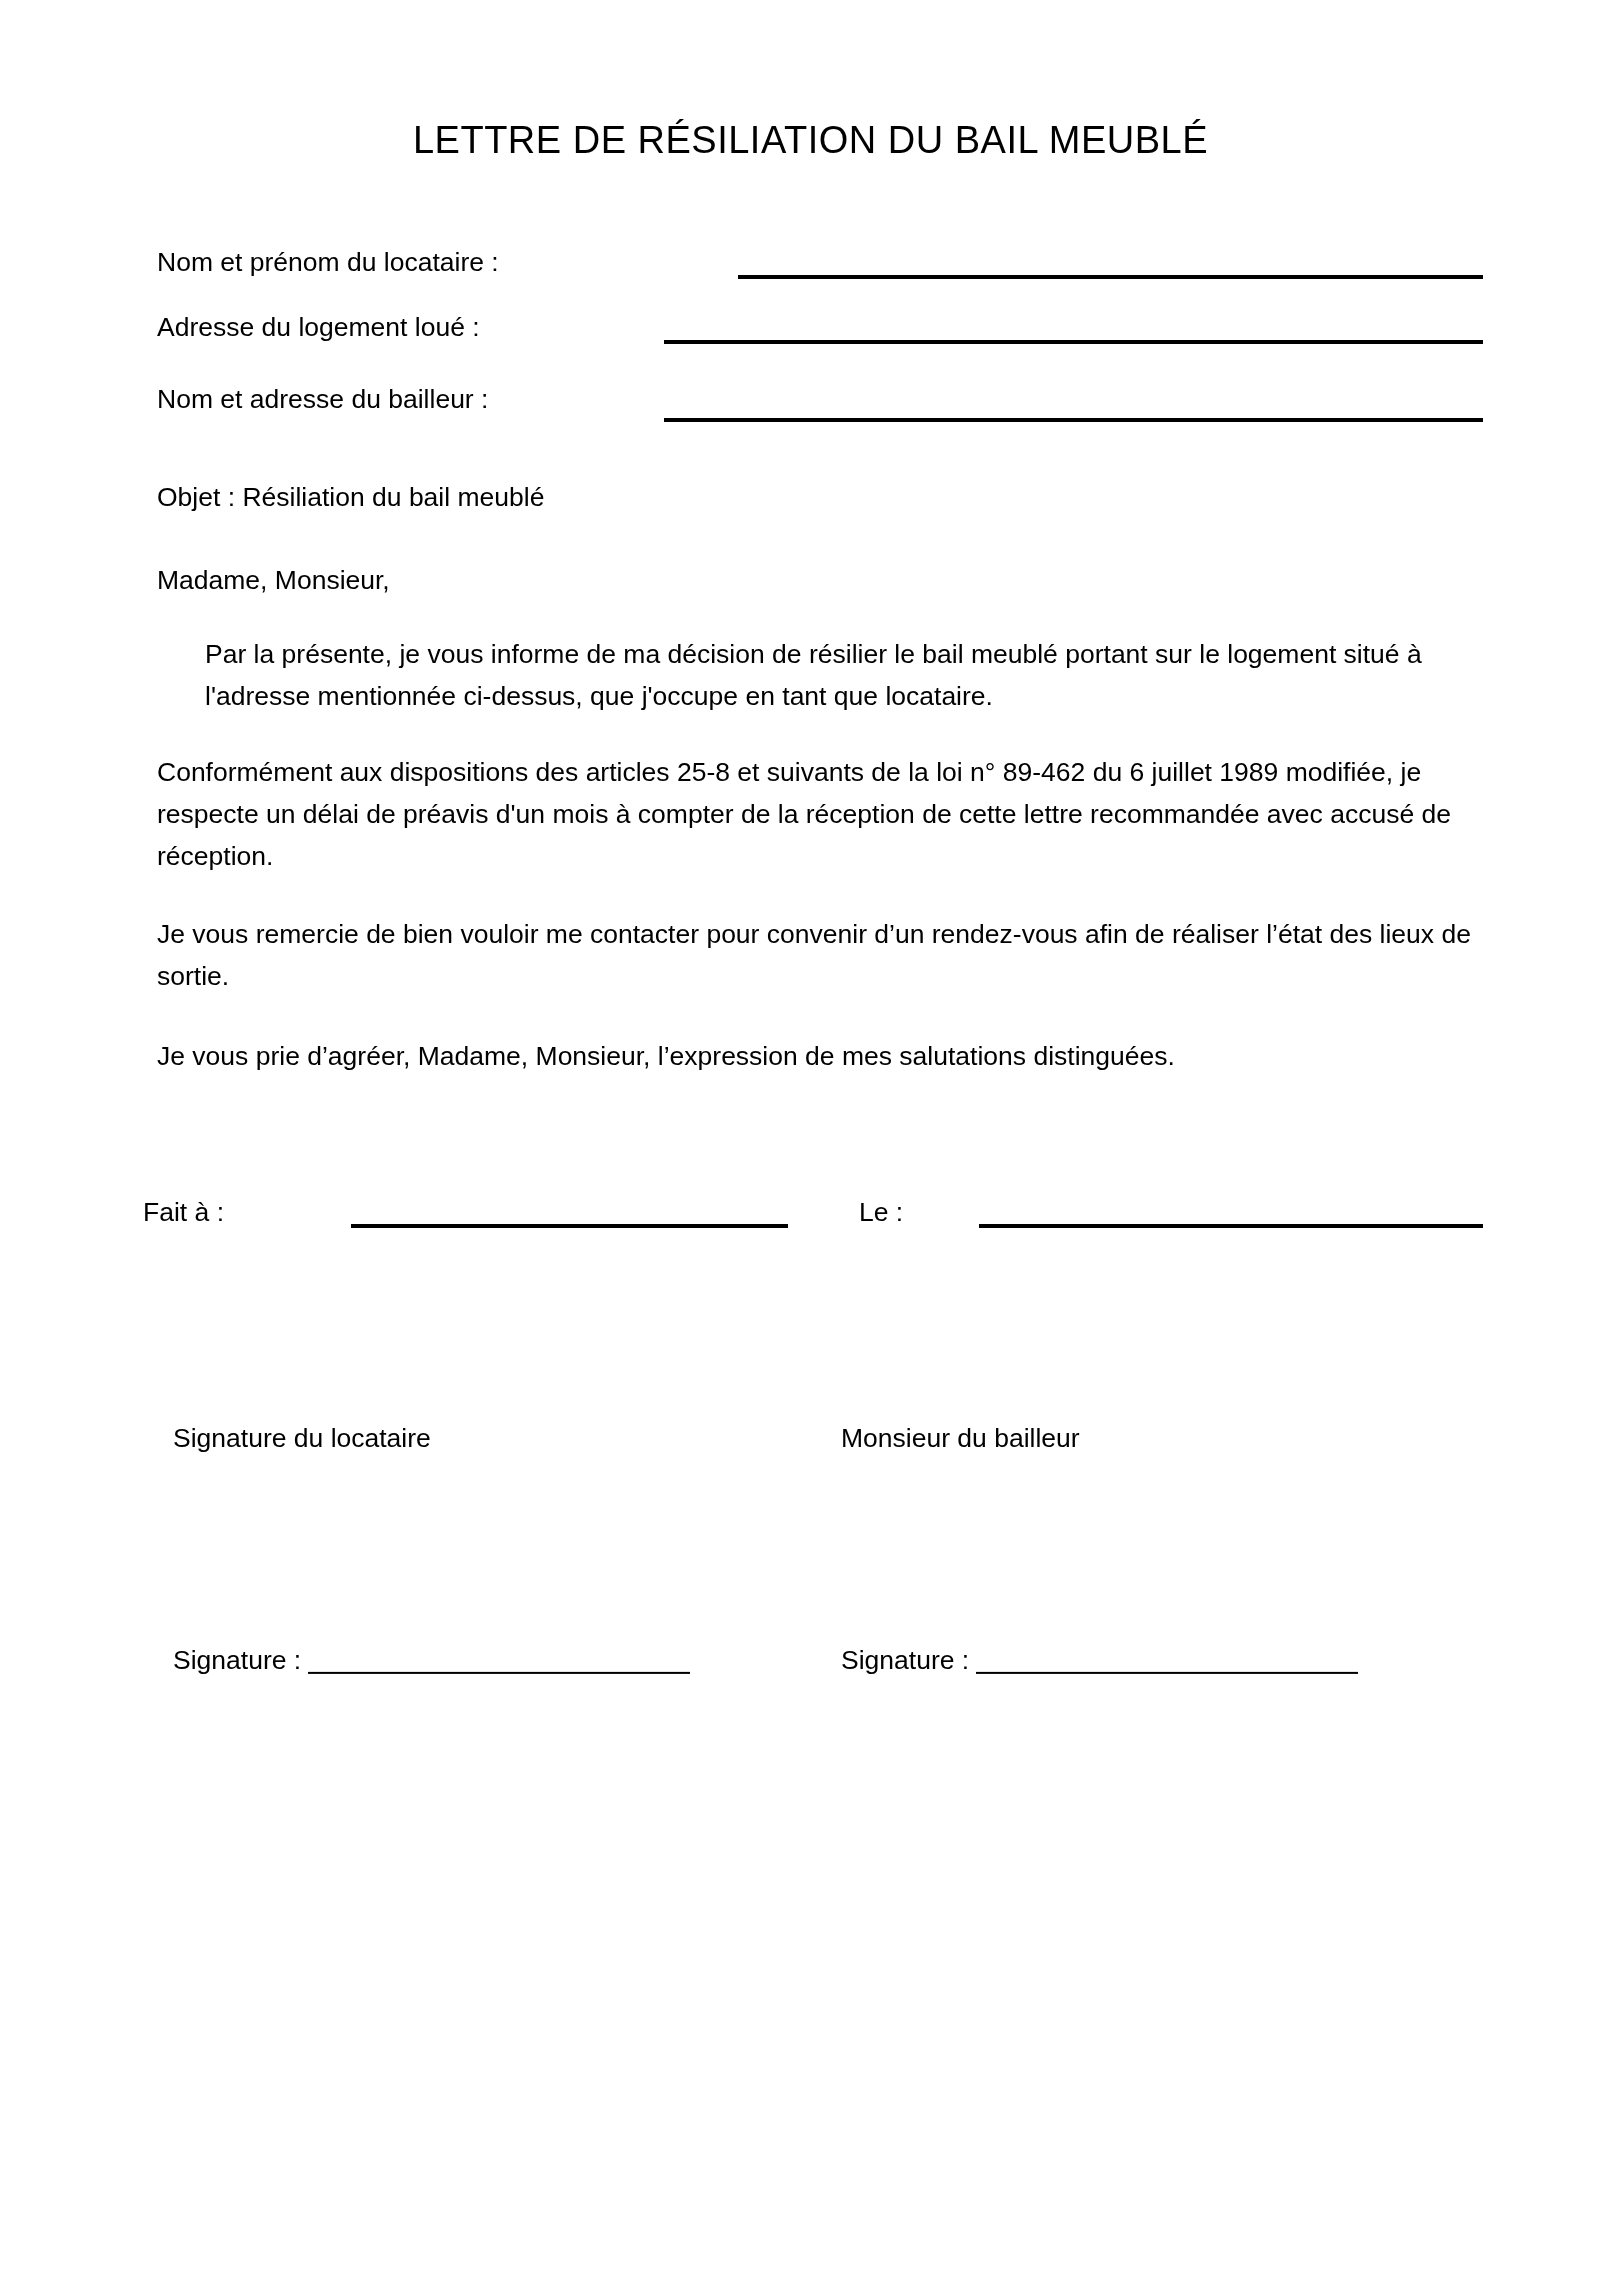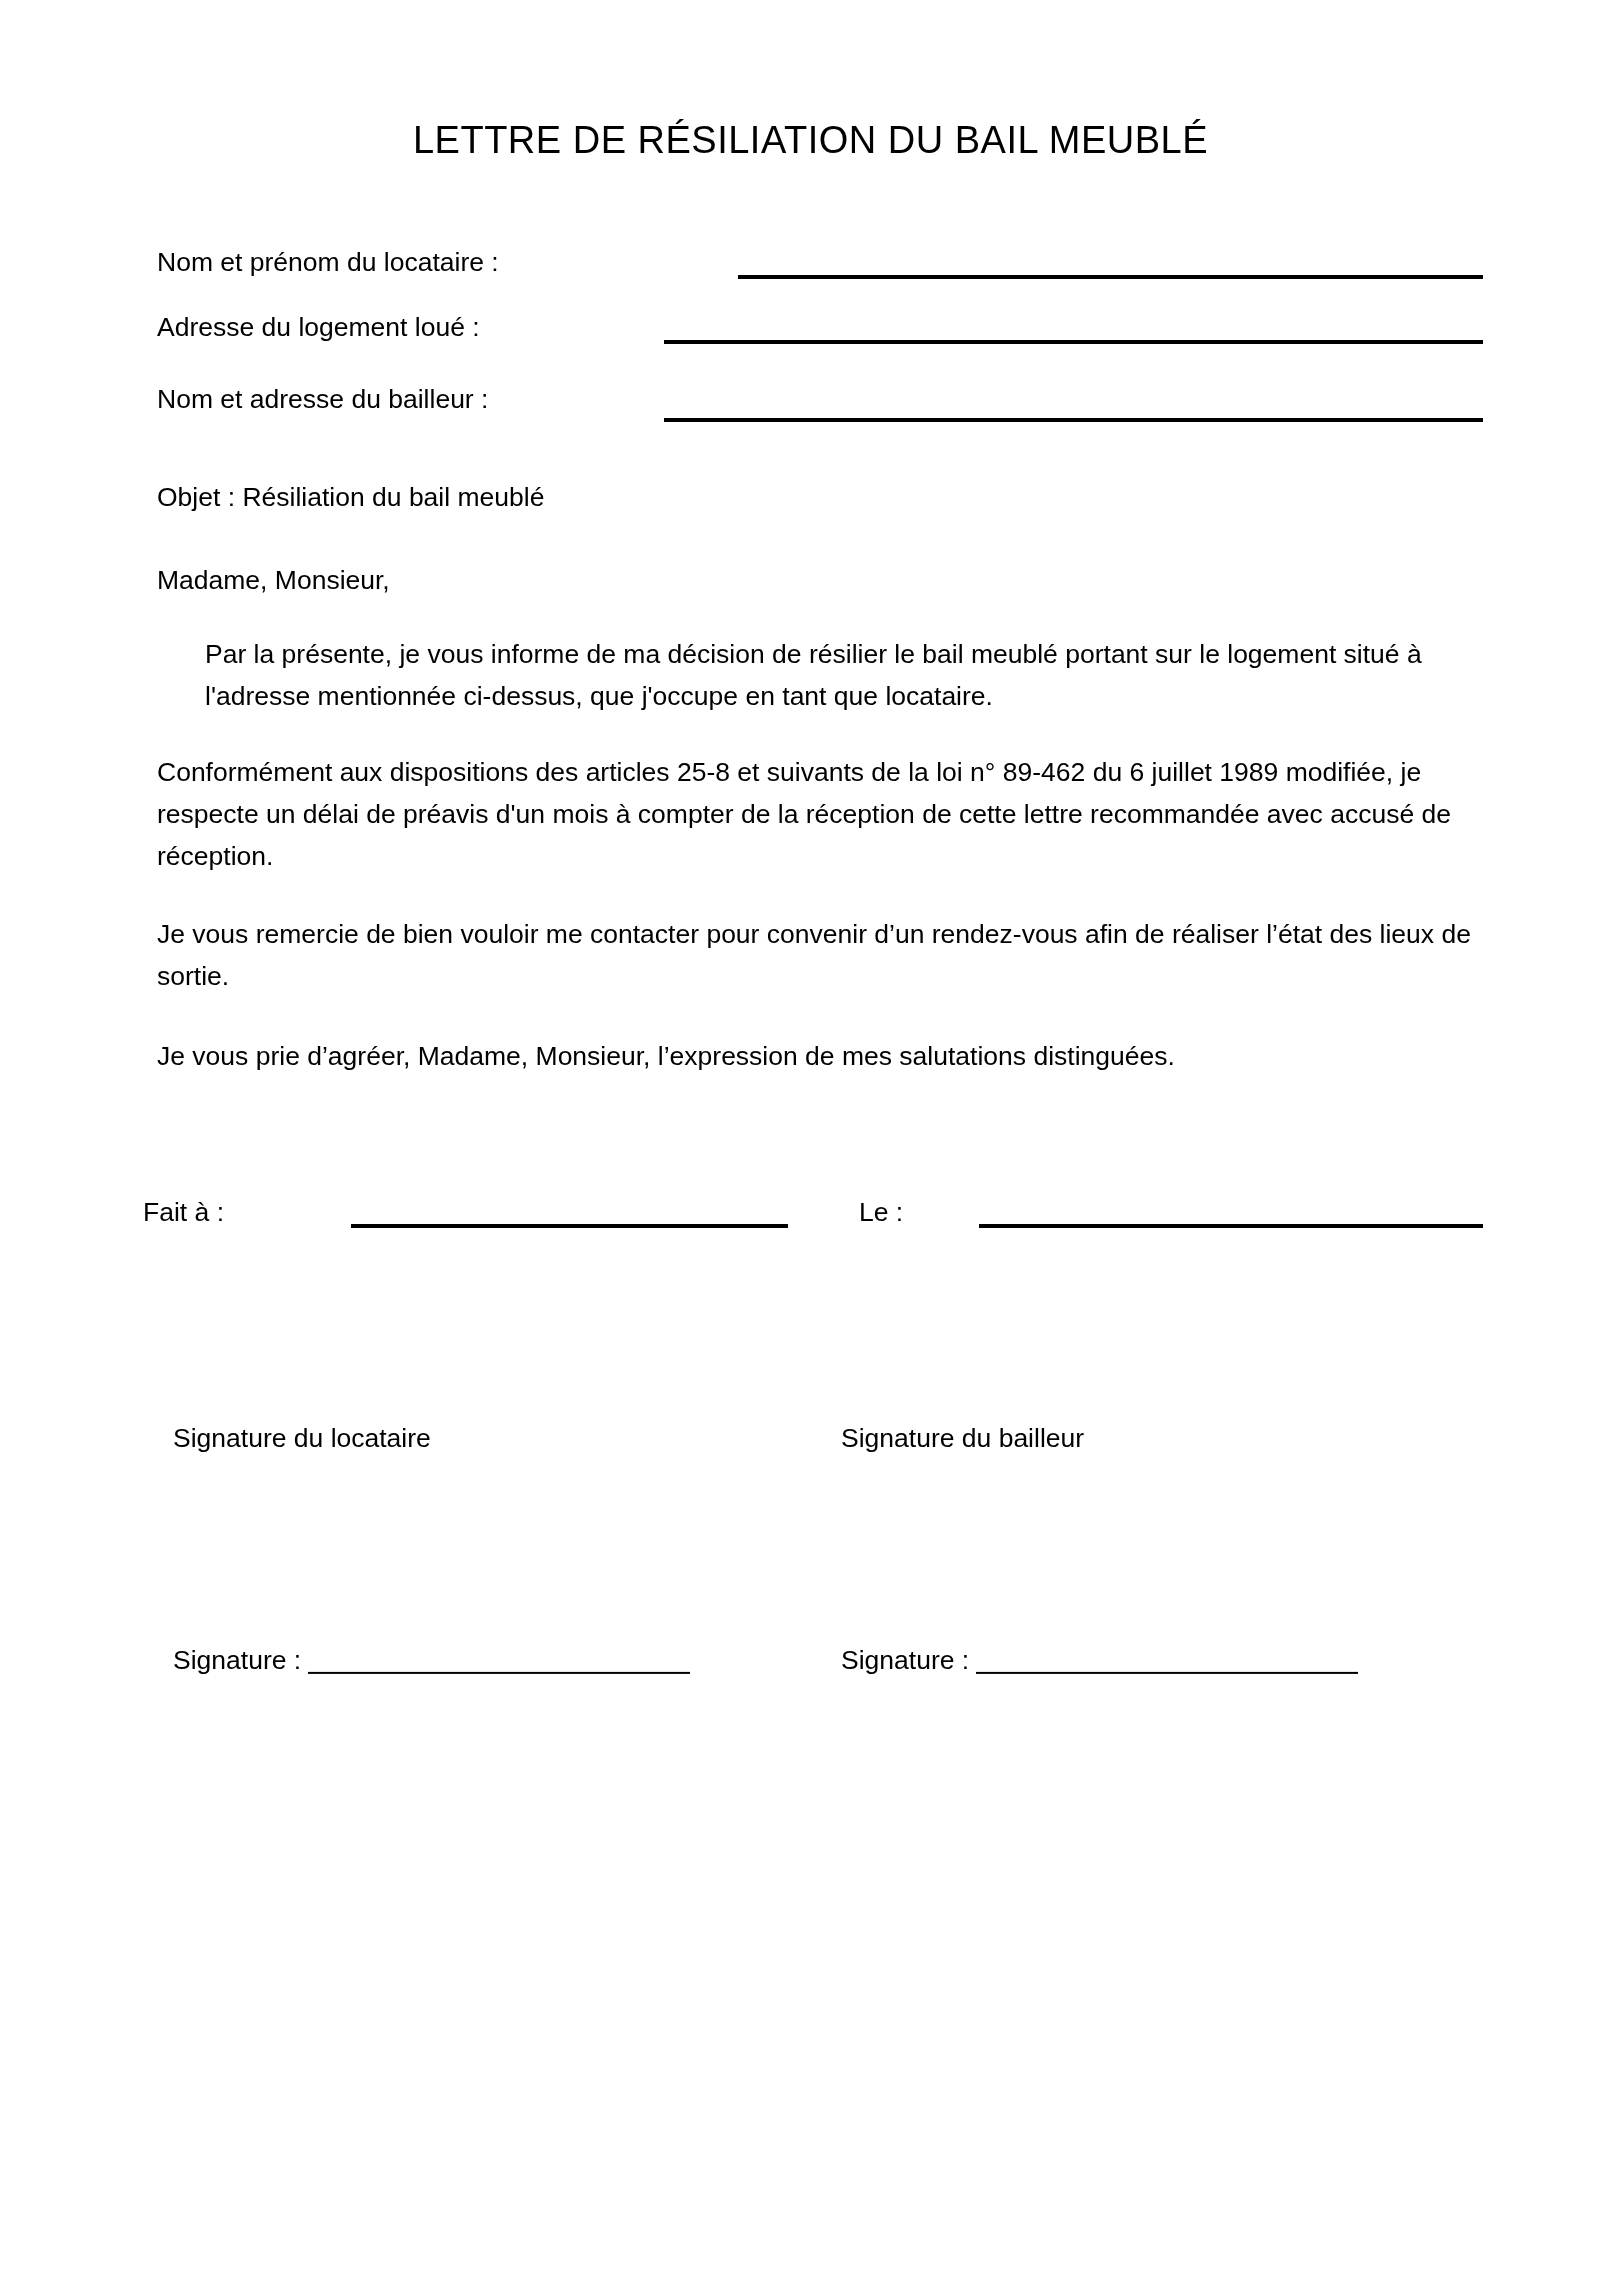--- a/index.html
+++ b/index.html
@@ -109,21 +109,21 @@
   <p class="para" id="para-1">Conformément aux dispositions des articles 25-8 et suivants de la loi n° 89-462 du 6 juillet 1989 modifiée, je respecte un délai de préavis d'un mois à compter de la réception de cette lettre recommandée avec accusé de réception.</p>
   <p class="para" id="para-3">Je vous prie d’agréer, Madame, Monsieur, l’expression de mes salutations distinguées.</p>
   <p class="para" id="para-2">Je vous remercie de bien vouloir me contacter pour convenir d’un rendez-vous afin de réaliser l’état des lieux de sortie.</p>
 
   <div class="lbl" id="fait-label">Fait à :</div>
   <div class="rule" id="fait-line"></div>
   <div class="lbl" id="le-label">Le :</div>
   <div class="rule" id="le-line"></div>
 
   <div class="lbl" id="sig-head-tenant">Signature du locataire</div>
-  <div class="lbl" id="sig-head-landlord">Signature du bailleur</div>
+  <div class="lbl" id="sig-head-landlord">Monsieur du bailleur</div>
 
   <div class="sig-row" id="sig-row-tenant">
     <span>Signature :</span><span class="sig-line"></span>
   </div>
 
   <div class="sig-row" id="sig-row-landlord">
     <span>Signature :</span><span class="sig-line"></span>
   </div>
 
 </div>

